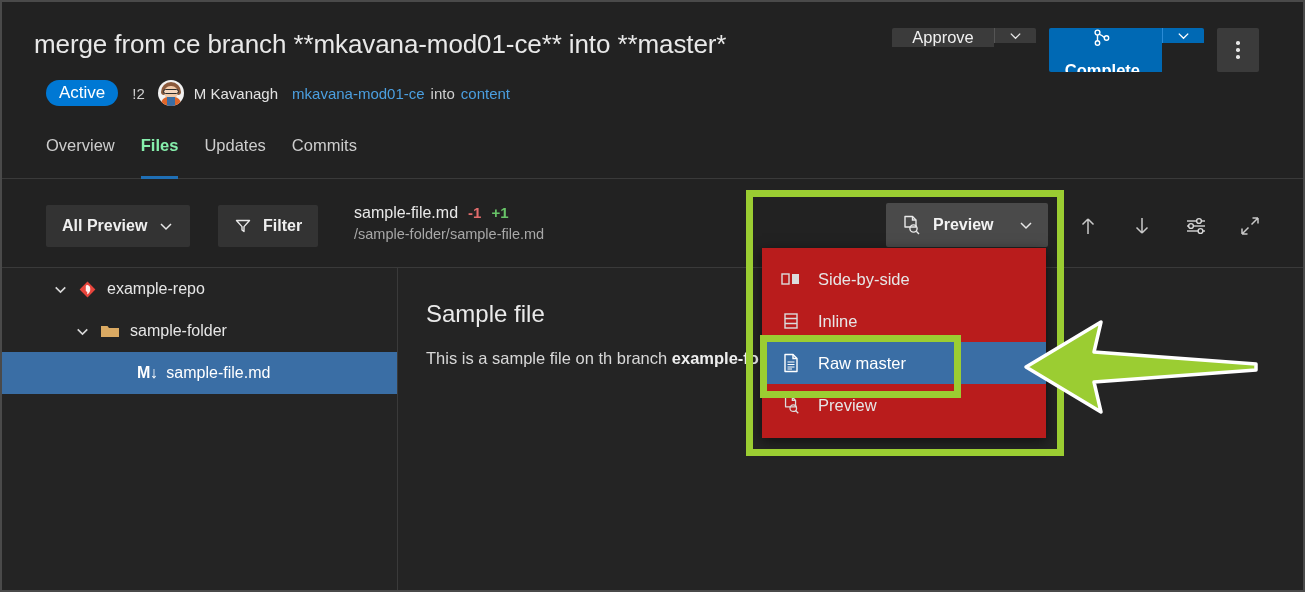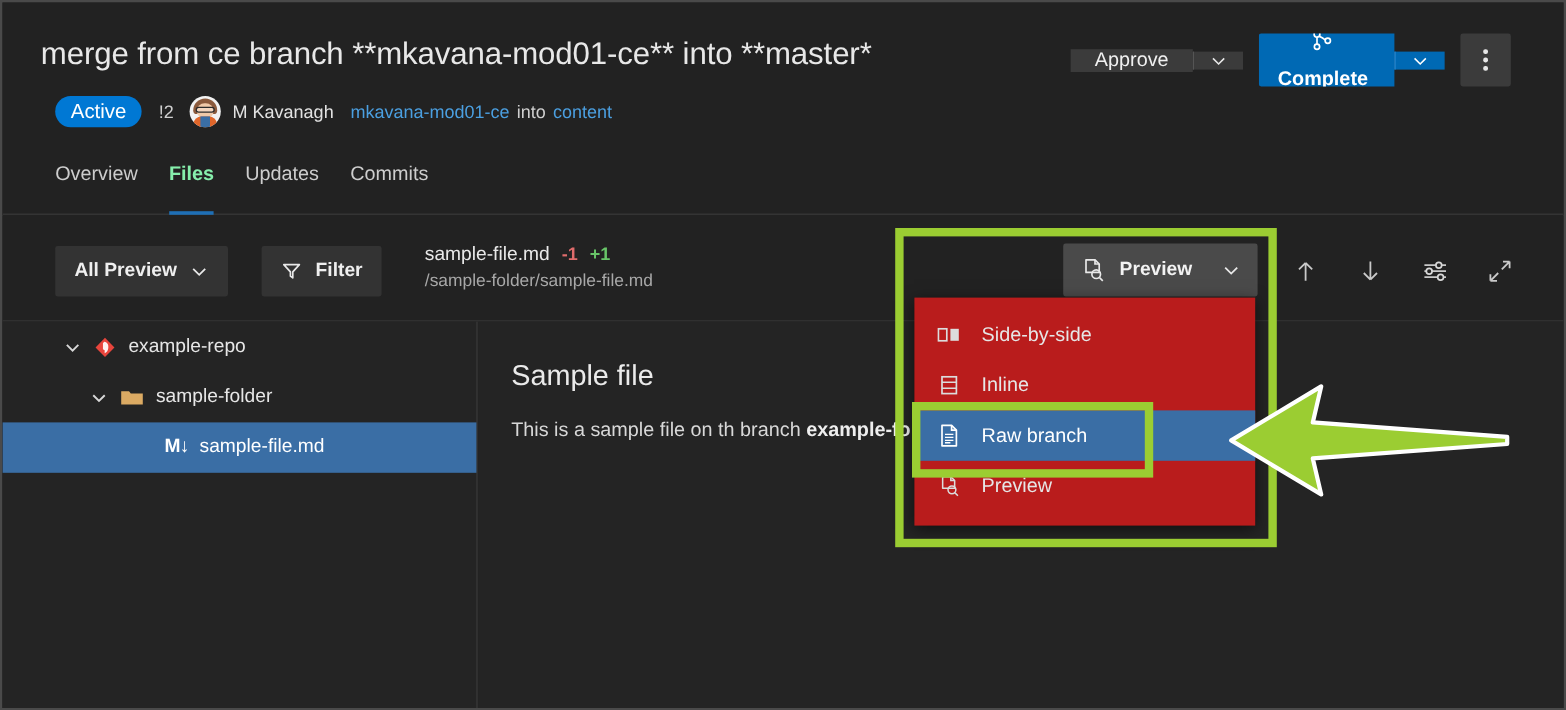--- a/index.html
+++ b/index.html
@@ -132,21 +132,21 @@
     position: absolute;
     right: 44px; top: 26px;
     display: flex;
     align-items: center;
     gap: 13px;
     height: 44px;
   }
 
   .btn-split {
     display: flex;
-    align-items: center;
+    align-items: flex-start;
     height: 44px;
     border-radius: 2px;
     overflow: hidden;
   }
   .btn-split.secondary .seg { background: #3b3b3b; color: #f0f0f0; }
   .btn-split.secondary .seg + .seg { border-left: 1px solid #555; }
   .btn-split.primary .seg { background: #0069b4; color: #ffffff; }
   .btn-split.primary .seg + .seg { border-left: 1px solid #2a8bd6; }
 
   .seg {
@@ -610,21 +610,21 @@
     </div>
 
     <div class="menu-item selected">
       <span class="mi-ico">
         <svg width="18" height="20" viewBox="0 0 18 20">
           <path d="M3 1.5 L11 1.5 L15 5.5 L15 18.5 L3 18.5 Z" fill="none" stroke="#ffffff" stroke-width="1.4" stroke-linejoin="round"></path>
           <path d="M11 1.5 L11 5.5 L15 5.5" fill="none" stroke="#ffffff" stroke-width="1.4"></path>
           <path d="M5.5 9 L12.5 9 M5.5 11.5 L12.5 11.5 M5.5 14 L12.5 14 M5.5 16 L10 16" stroke="#ffffff" stroke-width="1.2"></path>
         </svg>
       </span>
-      <span>Raw branch</span>
+      <span>Raw master</span>
     </div>
 
     <div class="menu-item">
       <span class="mi-ico">
         <svg width="20" height="20" viewBox="0 0 22 22">
           <path d="M5 2.5 L12.5 2.5 L16 6 L16 13 L5 13 Z" fill="none" stroke="#dcdcdc" stroke-width="1.4" stroke-linejoin="round"></path>
           <path d="M12.5 2.5 L12.5 6 L16 6" fill="none" stroke="#dcdcdc" stroke-width="1.4"></path>
           <circle cx="13.5" cy="14.5" r="3.6" fill="none" stroke="#dcdcdc" stroke-width="1.4"></circle>
           <path d="M16.3 17.3 L19 20" stroke="#dcdcdc" stroke-width="1.4" fill="none"></path>
         </svg>

